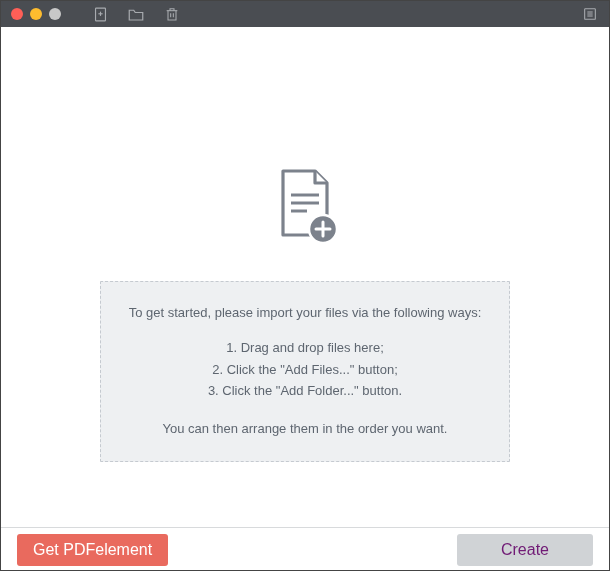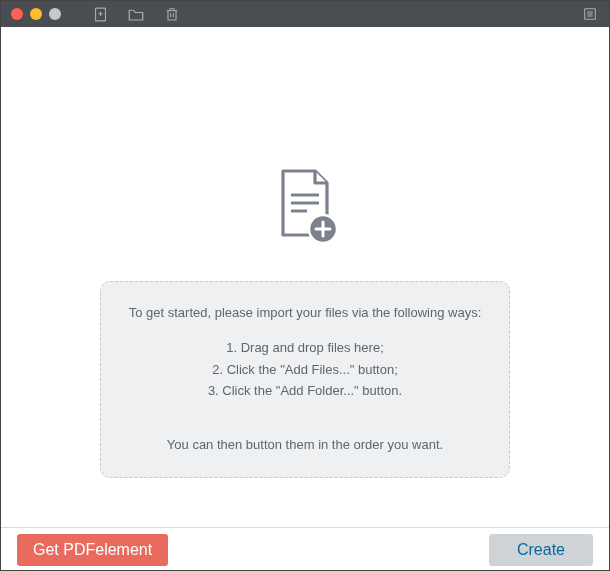--- a/index.html
+++ b/index.html
@@ -55,29 +55,29 @@
       align-items: center;
       padding-top: 140px;
     }
     .doc-icon-wrap {
       margin-bottom: 28px;
     }
     .instruction-box {
       width: 410px;
       border: 1.5px dashed #c5cad0;
       background: #eef0f2;
-      border-radius: 10px;
+      border-radius: 1px;
       padding: 20px 18px 22px 18px;
       text-align: center;
       color: #5e6670;
       font-size: 13px;
       line-height: 1.65;
     }
     .instruction-intro { margin-bottom: 14px; }
-    .instruction-steps { margin-bottom: 32px; }
+    .instruction-steps { margin-bottom: 16px; }
     .instruction-step { display: block; }
     .footer {
       height: 44px;
       border-top: 1px solid #d8dadc;
       display: flex;
       align-items: center;
       padding: 0 16px;
       background: #fff;
     }
     .btn {
@@ -87,23 +87,23 @@
       padding: 7px 16px;
       cursor: pointer;
       font-family: inherit;
     }
     .btn-primary {
       background: #e96a5e;
       color: #fff;
     }
     .btn-disabled {
       background: #d0d3d6;
-      color: #0369a1;
+      color: #701a75;
       cursor: default;
-      padding: 7px 28px;
+      padding: 7px 44px;
     }
     .footer-spacer { flex: 1; }
   </style>
 </head>
 <body>
 
 <div class="titlebar">
   <div class="traffic-lights">
     <div class="light red"></div>
     <div class="light yellow"></div>
@@ -160,21 +160,21 @@
     </svg>
   </div>
 
   <div class="instruction-box">
     <div class="instruction-intro">To get started, please import your files via the following ways:</div>
     <div class="instruction-steps">
       <span class="instruction-step">1. Drag and drop files here;</span>
       <span class="instruction-step">2. Click the "Add Files..." button;</span>
       <span class="instruction-step">3. Click the "Add Folder..." button.</span>
     </div>
-    <div class="instruction-outro">You can then button them in the order you want.</div>
+    <div class="instruction-outro">You can then arrange them in the order you want.</div>
   </div>
 </div>
 
 <div class="footer">
   <button class="btn btn-primary">Get PDFelement</button>
   <div class="footer-spacer"></div>
   <button class="btn btn-disabled">Create</button>
 </div>
 
 </body></html>

